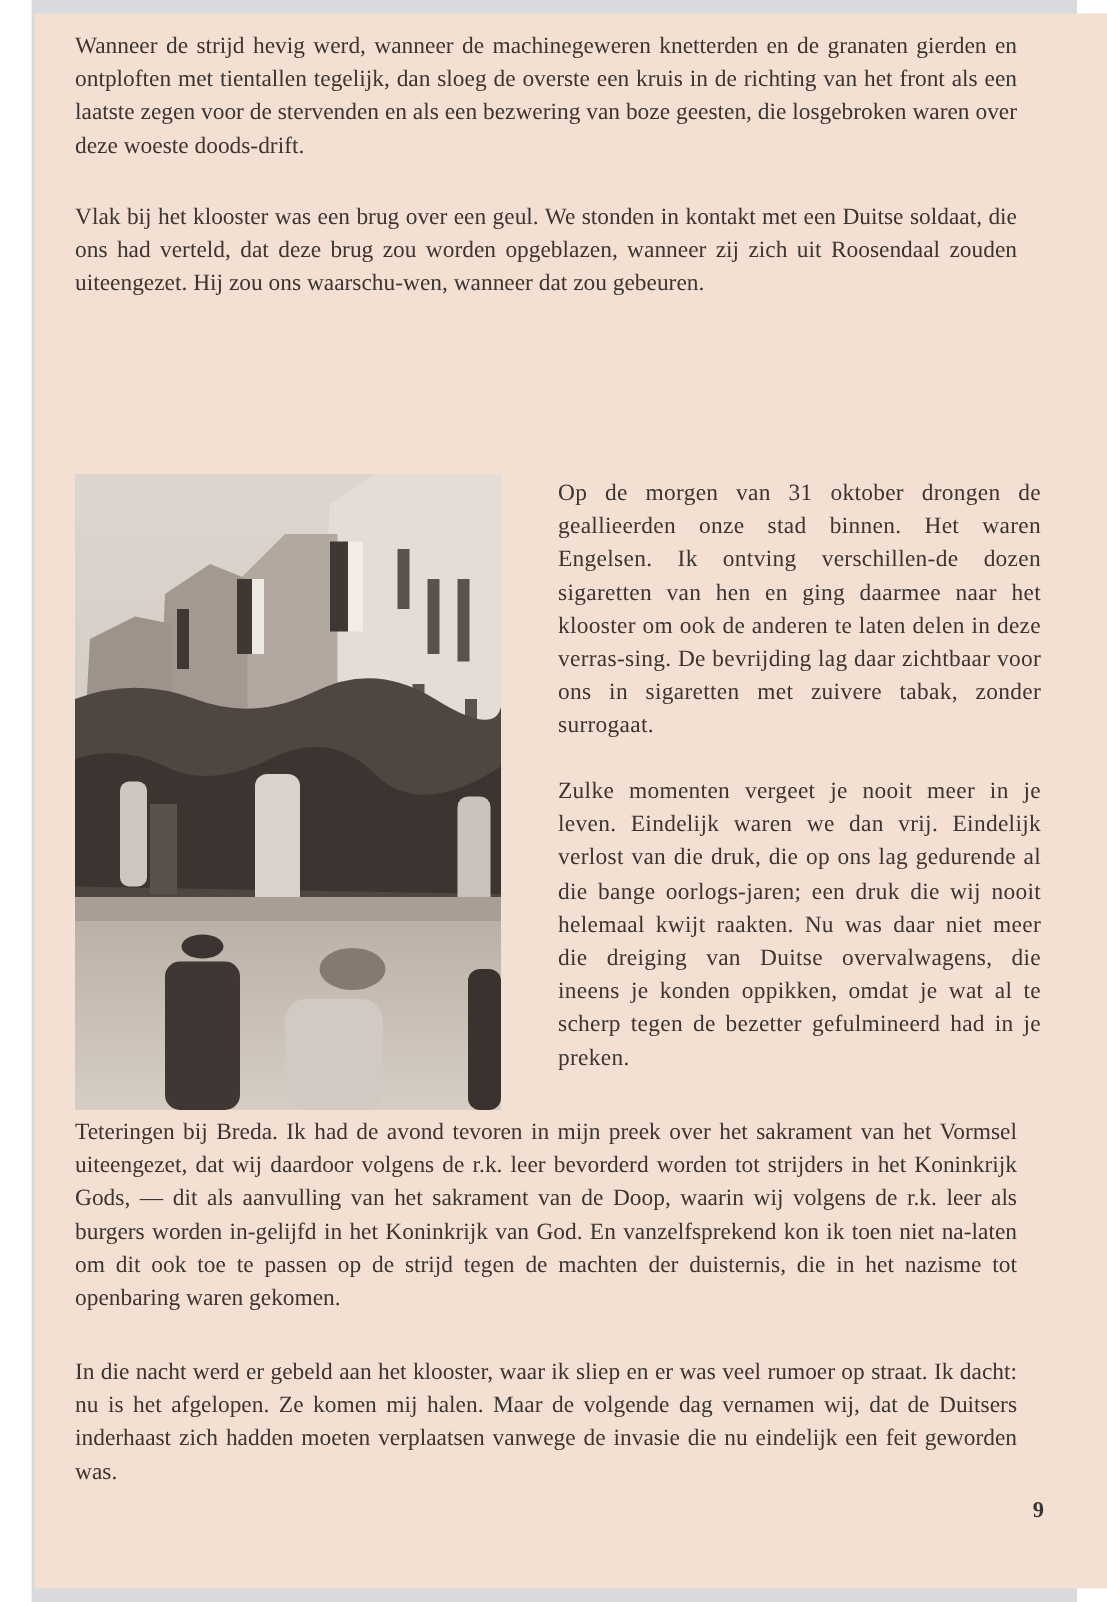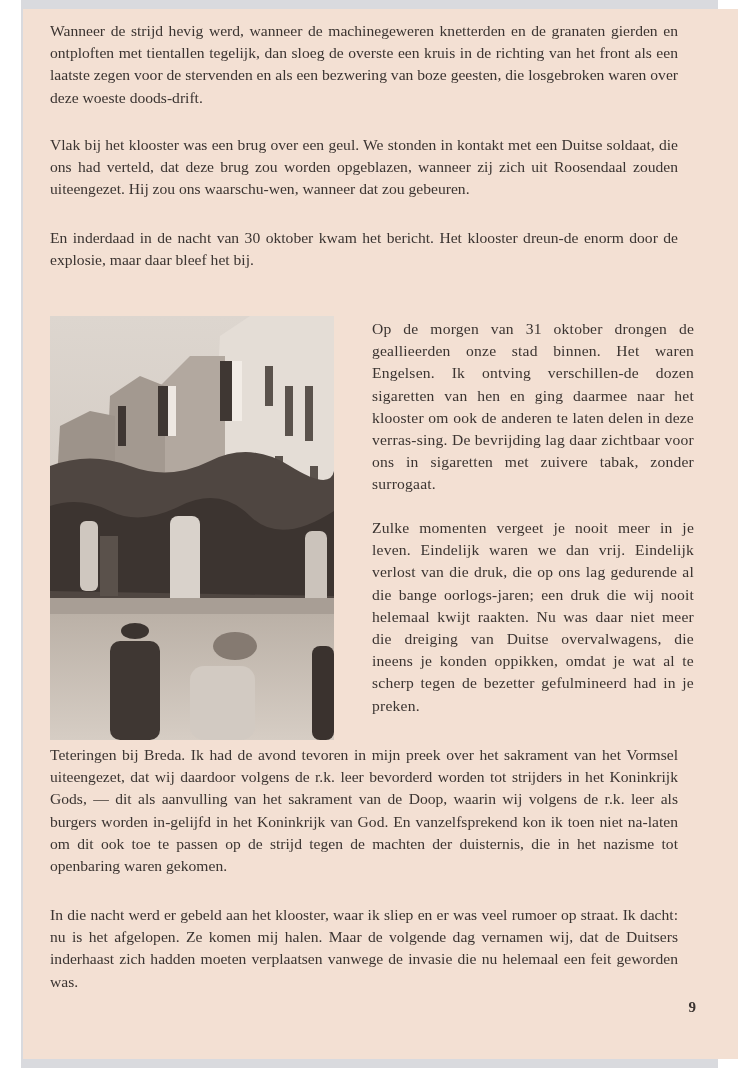--- a/index.html
+++ b/index.html
@@ -15,21 +15,20 @@
   .pagenum { position:absolute; right:60px; top:990px; font-size:15px; font-weight:bold; }
 </style>
 </head>
 <body>
 
 <div class="frame"></div>
 <div class="page">
 
   <p class="para" style="top:11px;">Wanneer de strijd hevig werd, wanneer de machinegeweren knetterden en de granaten gierden en ontploften met tientallen tegelijk, dan sloeg de overste een kruis in de richting van het front als een laatste zegen voor de stervenden en als een bezwering van boze geesten, die losgebroken waren over deze woeste doods-drift.</p>
   <p class="para" style="top:125px;">Vlak bij het klooster was een brug over een geul. We stonden in kontakt met een Duitse soldaat, die ons had verteld, dat deze brug zou worden opgeblazen, wanneer zij zich uit Roosendaal zouden uiteengezet. Hij zou ons waarschu-wen, wanneer dat zou gebeuren.</p>
-  <p class="para" style="top:218px;">En inderdaad in de nacht van 30 oktober kwam het bericht. Het klooster dreun-de enorm door de explosie, maar daar bleef het bij.</p>
 
   <div class="photo">
     <svg width="284" height="424" viewBox="0 0 284 424">
       <defs>
         <linearGradient id="sky" x1="0" y1="0" x2="0" y2="1">
           <stop offset="0" stop-color="#ddd6cf"></stop>
           <stop offset="1" stop-color="#c8bfb6"></stop>
         </linearGradient>
         <linearGradient id="ground" x1="0" y1="0" x2="0" y2="1">
           <stop offset="0" stop-color="#b9afa5"></stop>
@@ -70,16 +69,16 @@
       <rect x="60" y="325" width="50" height="99" rx="10" fill="#3f3733"></rect>
       <ellipse cx="185" cy="330" rx="22" ry="14" fill="#857a71"></ellipse>
       <rect x="140" y="350" width="65" height="74" rx="14" fill="#d2cac2"></rect>
       <rect x="262" y="330" width="22" height="94" rx="8" fill="#3a322e"></rect>
     </svg>
   </div>
 
   <p class="side" style="top:293px;">Op de morgen van 31 oktober drongen de geallieerden onze stad binnen. Het waren Engelsen. Ik ontving verschillen-de dozen sigaretten van hen en ging daarmee naar het klooster om ook de anderen te laten delen in deze verras-sing. De bevrijding lag daar zichtbaar voor ons in sigaretten met zuivere tabak, zonder surrogaat.</p>
   <p class="side" style="top:492px;">Zulke momenten vergeet je nooit meer in je leven. Eindelijk waren we dan vrij. Eindelijk verlost van die druk, die op ons lag gedurende al die bange oorlogs-jaren; een druk die wij nooit helemaal kwijt raakten. Nu was daar niet meer die dreiging van Duitse overvalwagens, die ineens je konden oppikken, omdat je wat al te scherp tegen de bezetter gefulmineerd had in je preken.</p>
   <p class="para" style="top:735px;">Teteringen bij Breda. Ik had de avond tevoren in mijn preek over het sakrament van het Vormsel uiteengezet, dat wij daardoor volgens de r.k. leer bevorderd worden tot strijders in het Koninkrijk Gods, — dit als aanvulling van het sakrament van de Doop, waarin wij volgens de r.k. leer als burgers worden in-gelijfd in het Koninkrijk van God. En vanzelfsprekend kon ik toen niet na-laten om dit ook toe te passen op de strijd tegen de machten der duisternis, die in het nazisme tot openbaring waren gekomen.</p>
-  <p class="para" style="top:895px;">In die nacht werd er gebeld aan het klooster, waar ik sliep en er was veel rumoer op straat. Ik dacht: nu is het afgelopen. Ze komen mij halen. Maar de volgende dag vernamen wij, dat de Duitsers inderhaast zich hadden moeten verplaatsen vanwege de invasie die nu helemaal een feit geworden was.</p>
+  <p class="para" style="top:895px;">In die nacht werd er gebeld aan het klooster, waar ik sliep en er was veel rumoer op straat. Ik dacht: nu is het afgelopen. Ze komen mij halen. Maar de volgende dag vernamen wij, dat de Duitsers inderhaast zich hadden moeten verplaatsen vanwege de invasie die nu eindelijk een feit geworden was.</p>
 
   <div class="pagenum">9</div>
 </div>
 
 </body></html>

